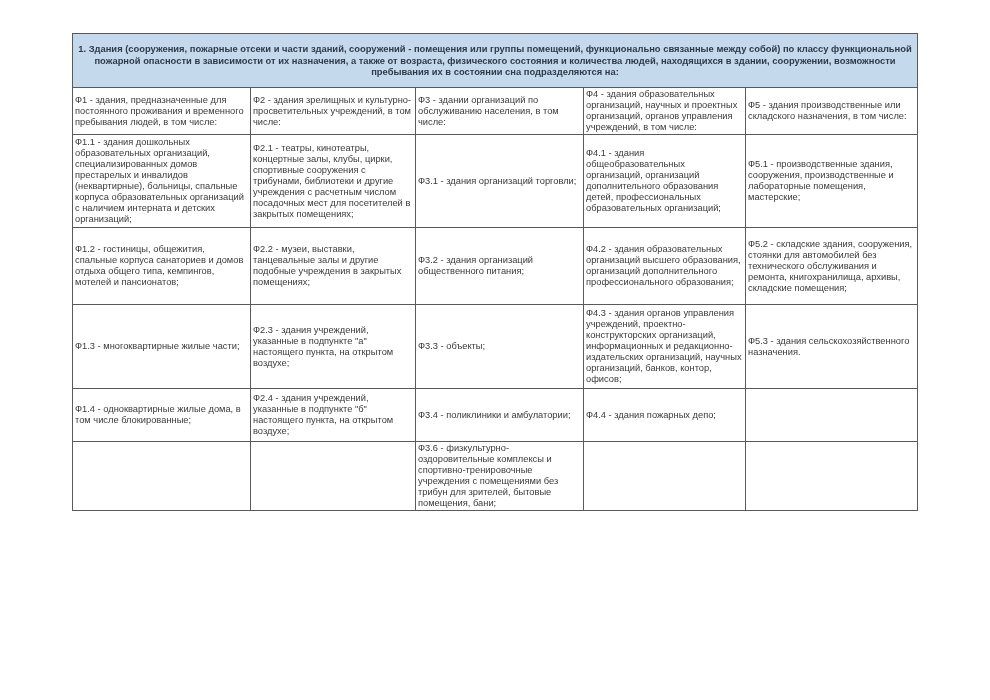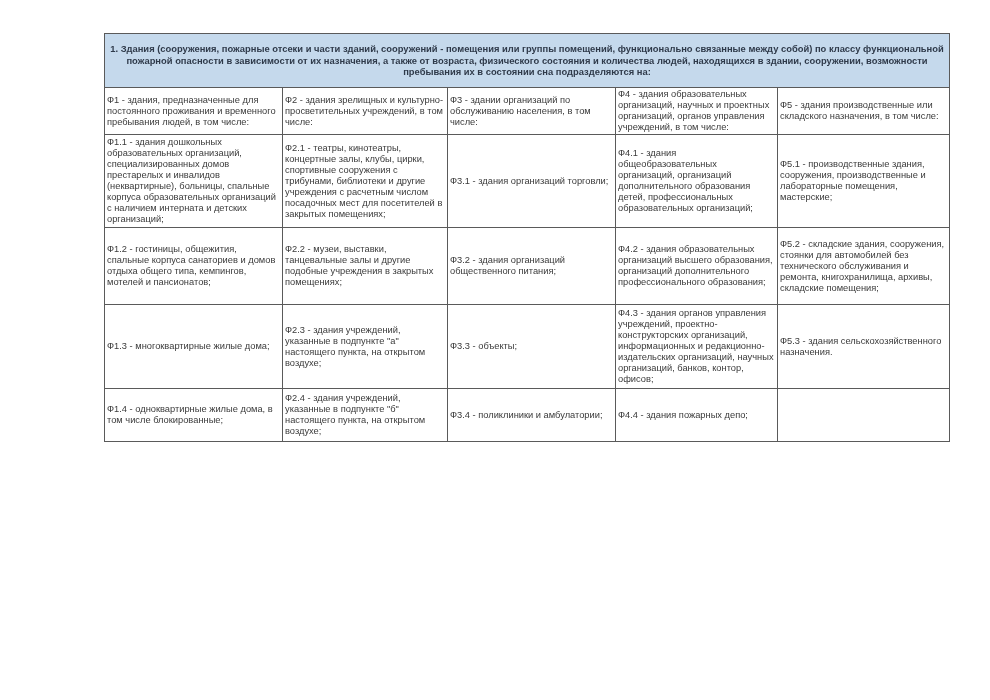--- a/index.html
+++ b/index.html
@@ -1,21 +1,21 @@
 <!DOCTYPE html>
 <html><head>
 <meta charset="utf-8">
 <style>
   html, body { margin: 0; padding: 0; background: #ffffff; }
   body { width: 990px; height: 700px; position: relative; overflow: hidden;
          font-family: "Liberation Sans", sans-serif; }
   table.fc {
     position: absolute; left: 72px; top: 33px;
     width: 845px; border-collapse: collapse; table-layout: fixed;
-    color: #3a3a3a; font-size: 9.3px; line-height: 11px; margin-left: 32px;
+    color: #3a3a3a; font-size: 9.3px; line-height: 11px;
   }
   table.fc td {
     border: 1.5px solid #5a5a5a; padding: 1px 2px; vertical-align: middle;
     text-align: left; word-wrap: break-word;
   }
   td.title {
     background: #c5d9ec; text-align: center !important; font-weight: bold;
     color: #2f3a4a; font-size: 9.4px; line-height: 11.5px; padding: 4px 6px;
   }
   col.c1 { width: 178px; } col.c2 { width: 165px; } col.c3 { width: 168px; }
@@ -51,27 +51,34 @@
       <td>Ф5.1 - производственные здания, сооружения, производственные и лабораторные помещения, мастерские;</td>
     </tr>
     <tr style="height:77px">
       <td>Ф1.2 - гостиницы, общежития, спальные корпуса санаториев и домов отдыха общего типа, кемпингов, мотелей и пансионатов;</td>
       <td>Ф2.2 - музеи, выставки, танцевальные залы и другие подобные учреждения в закрытых помещениях;</td>
       <td>Ф3.2 - здания организаций общественного питания;</td>
       <td>Ф4.2 - здания образовательных организаций высшего образования, организаций дополнительного профессионального образования;</td>
       <td>Ф5.2 - складские здания, сооружения, стоянки для автомобилей без технического обслуживания и ремонта, книгохранилища, архивы, складские помещения;</td>
     </tr>
     <tr style="height:84px">
-      <td>Ф1.3 - многоквартирные жилые дома;</td>
+      <td>Ф1.3 - многоквартирные жилые части;</td>
       <td>Ф2.3 - здания учреждений, указанные в подпункте "а" настоящего пункта, на открытом воздухе;</td>
       <td>Ф3.3 - объекты;</td>
       <td>Ф4.3 - здания органов управления учреждений, проектно-конструкторских организаций, информационных и редакционно-издательских организаций, научных организаций, банков, контор, офисов;</td>
       <td>Ф5.3 - здания сельскохозяйственного назначения.</td>
     </tr>
     <tr style="height:53px">
       <td>Ф1.4 - одноквартирные жилые дома, в том числе блокированные;</td>
       <td>Ф2.4 - здания учреждений, указанные в подпункте "б" настоящего пункта, на открытом воздухе;</td>
       <td>Ф3.4 - поликлиники и амбулатории;</td>
       <td>Ф4.4 - здания пожарных депо;</td>
       <td></td>
     </tr>
+    <tr style="height:69px">
+      <td></td>
+      <td></td>
+      <td>Ф3.6 - физкультурно-оздоровительные комплексы и спортивно-тренировочные учреждения с помещениями без трибун для зрителей, бытовые помещения, бани;</td>
+      <td></td>
+      <td></td>
+    </tr>
   </tbody>
 </table>
 
 </body></html>

